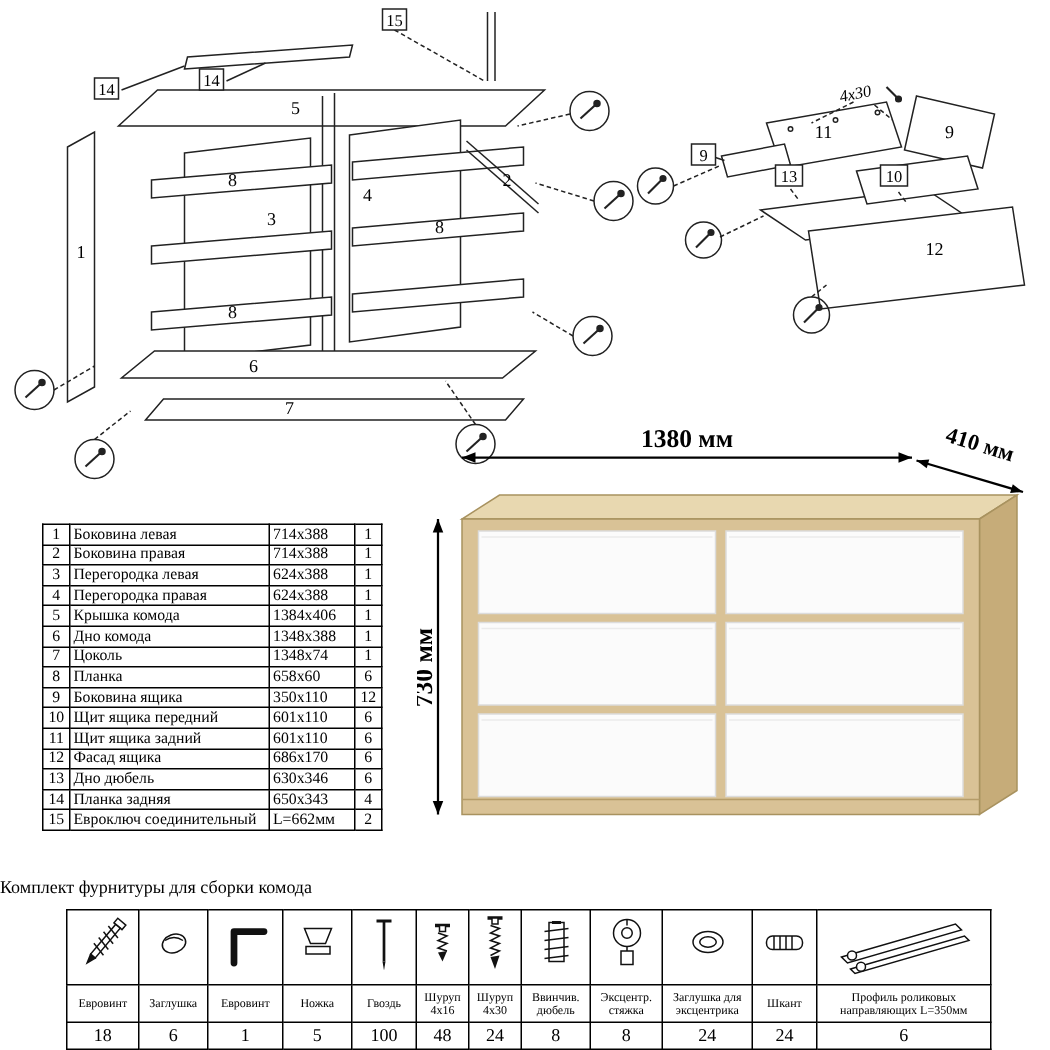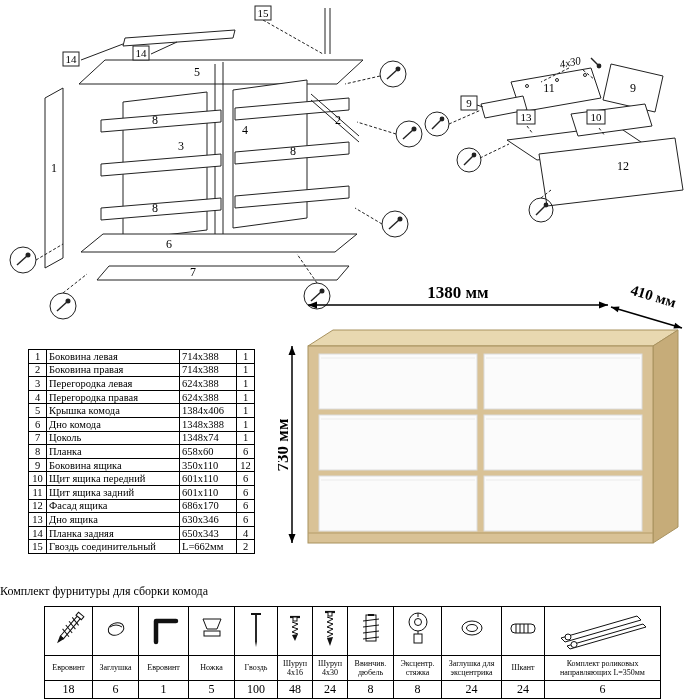--- a/index.html
+++ b/index.html
@@ -243,33 +243,33 @@
           <td class="pqty">6</td>
         </tr>
       <tr>
           <td class="num">12</td>
           <td class="pname">Фасад ящика</td>
           <td class="psize">686x170</td>
           <td class="pqty">6</td>
         </tr>
       <tr>
           <td class="num">13</td>
-          <td class="pname">Дно ящика</td>
+          <td class="pname">Дно дюбель</td>
           <td class="psize">630x346</td>
           <td class="pqty">6</td>
         </tr>
       <tr>
           <td class="num">14</td>
           <td class="pname">Планка задняя</td>
           <td class="psize">650x343</td>
           <td class="pqty">4</td>
         </tr>
       <tr>
           <td class="num">15</td>
-          <td class="pname">Гвоздь соединительный</td>
+          <td class="pname">Евроключ соединительный</td>
           <td class="psize">L=662мм</td>
           <td class="pqty">2</td>
         </tr>
     </tbody>
   </table>
 
   <svg viewBox="0 0 420 285" style="position:absolute;left:278px;top:283px;width:420px;height:285px">
 
     <line x1="30" y1="22" x2="330" y2="22" stroke="#000" stroke-width="1.5"></line>
     <polygon points="30,22 39,18.5 39,25.5" fill="#000"></polygon>
@@ -405,21 +405,21 @@
         <td>Заглушка</td>
         <td>Евровинт</td>
         <td>Ножка</td>
         <td>Гвоздь</td>
         <td>Шуруп 4x16</td>
         <td>Шуруп 4x30</td>
         <td>Ввинчив. дюбель</td>
         <td>Эксцентр. стяжка</td>
         <td>Заглушка для эксцентрика</td>
         <td>Шкант</td>
-        <td>Комплект роликовых направляющих L=350мм</td>
+        <td>Профиль роликовых направляющих L=350мм</td>
       </tr>
       <tr class="hw-qty-row">
         <td>18</td>
         <td>6</td>
         <td>1</td>
         <td>5</td>
         <td>100</td>
         <td>48</td>
         <td>24</td>
         <td>8</td>

